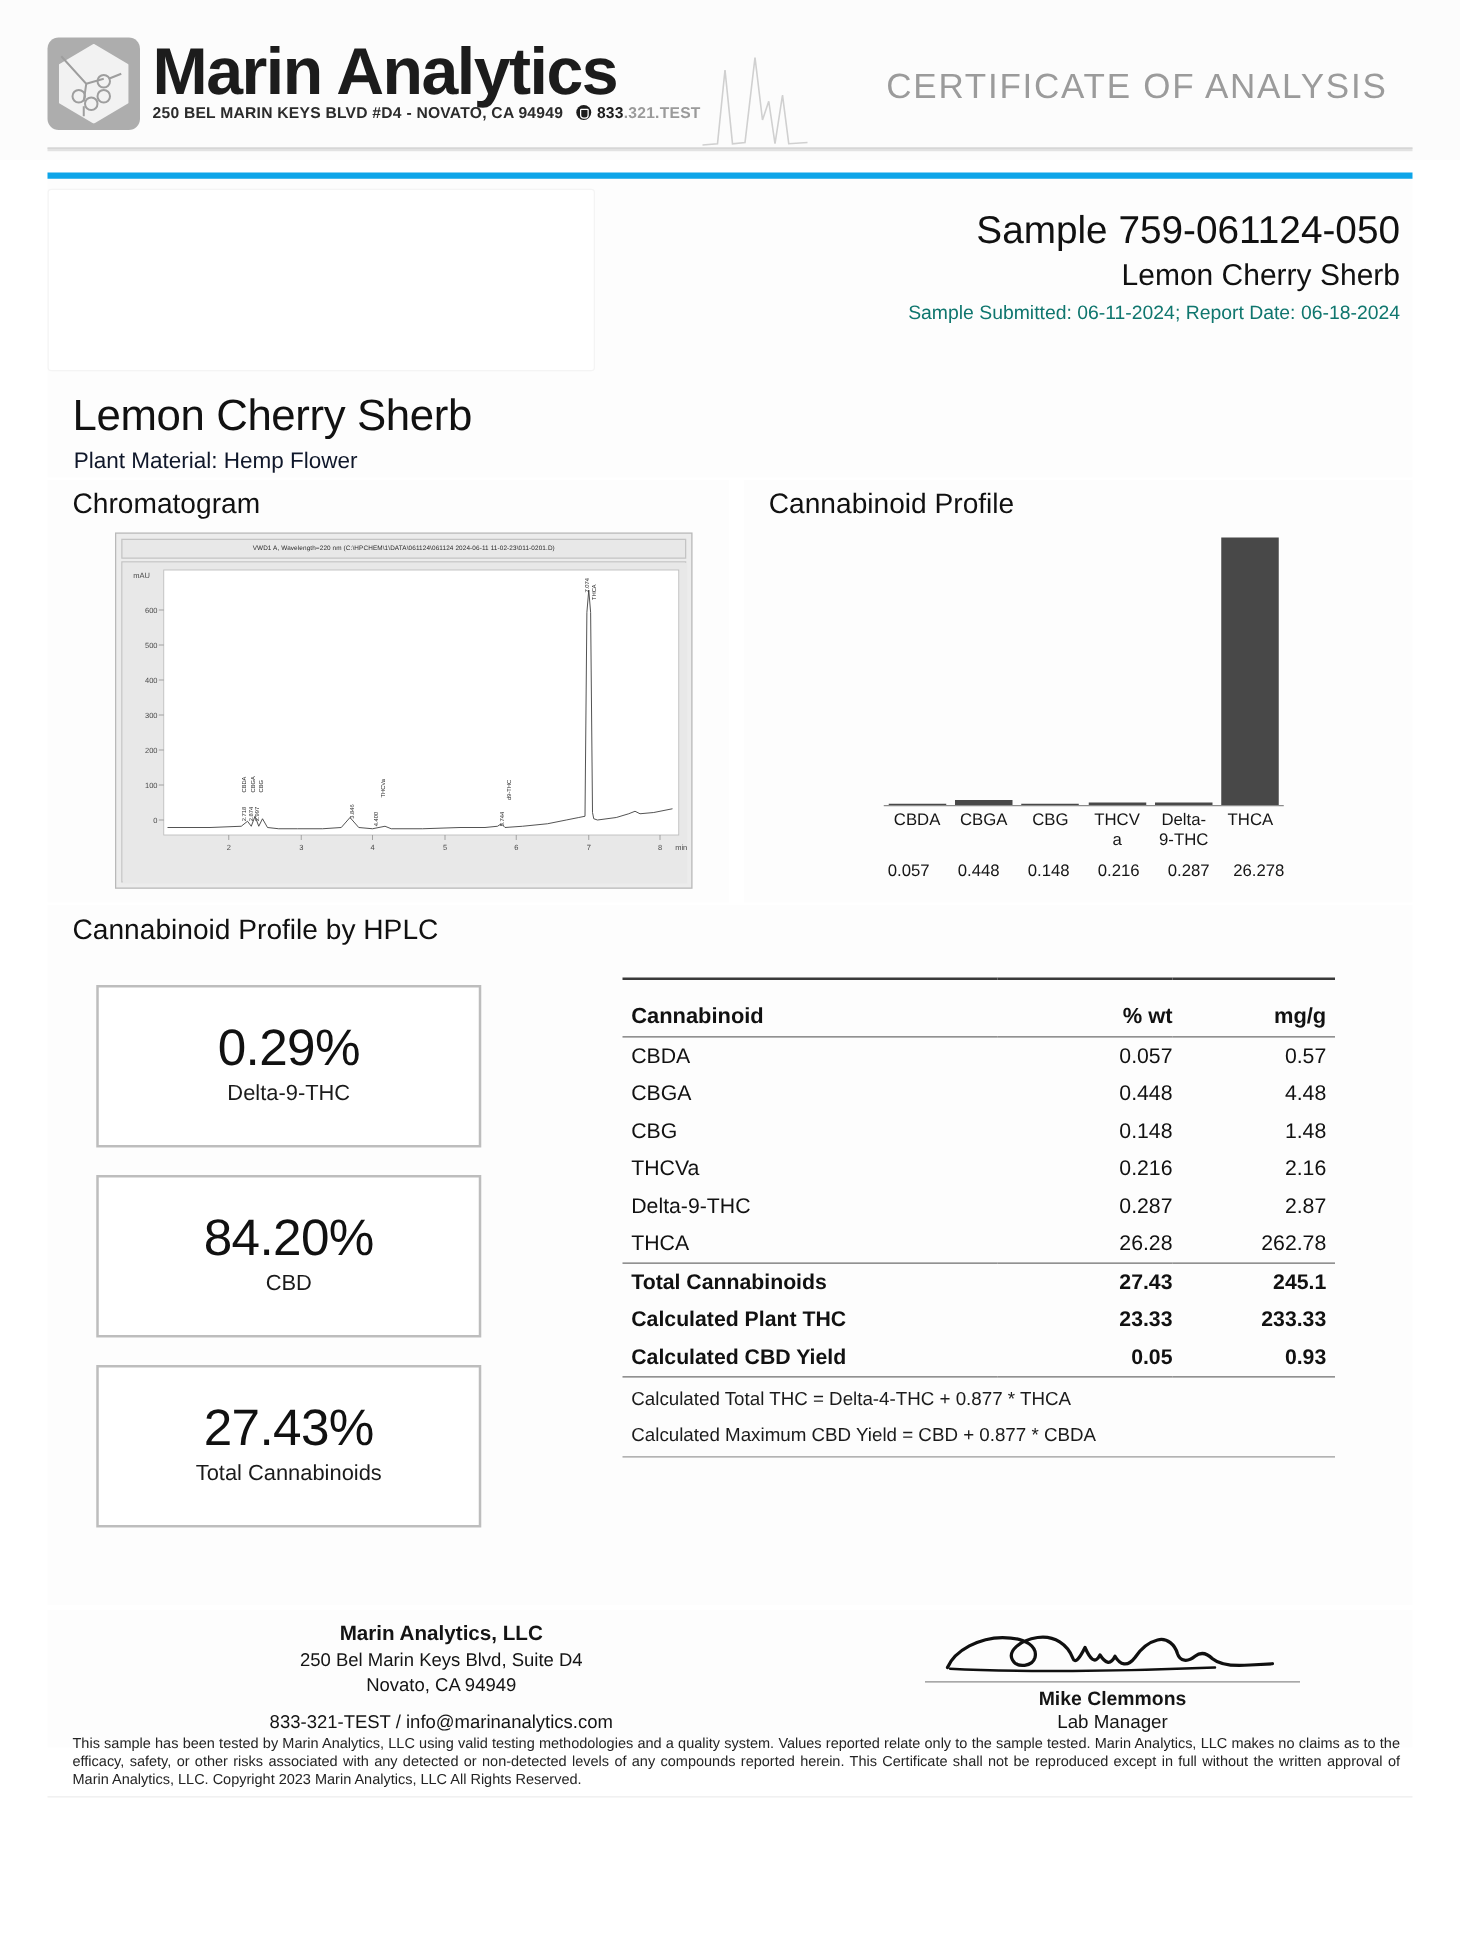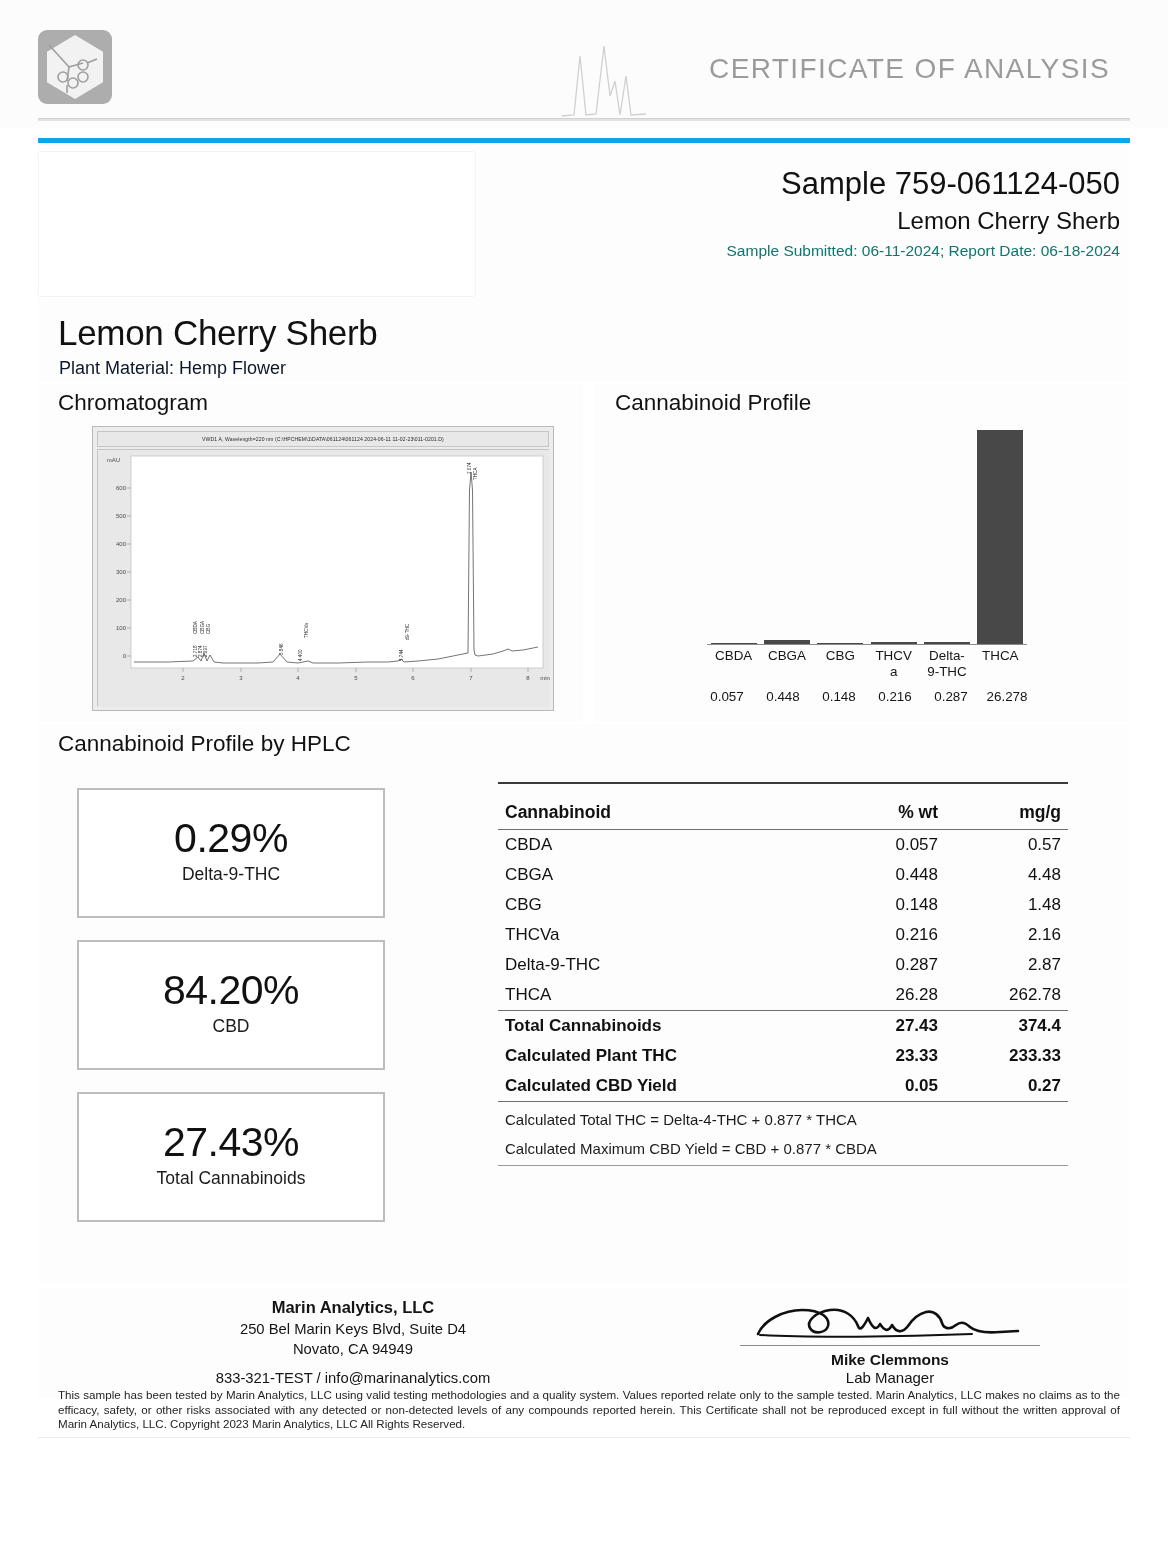--- a/index.html
+++ b/index.html
@@ -394,20 +394,29 @@
             <path d="M6 12 L26 34 L24 48"></path>
             <path d="M26 34 L40 30"></path>
             <circle cx="20" cy="44" r="5"></circle>
             <circle cx="30" cy="50" r="5"></circle>
             <circle cx="40" cy="44" r="5"></circle>
             <circle cx="40" cy="32" r="5"></circle>
             <path d="M44 30 L54 26"></path>
             <path d="M24 52 L24 60"></path>
           </g>
         </svg>
+      </div>
+      <div class="logo-text">
+        <div class="logo-name">Marin Analytics</div>
+        <div class="logo-addr">
+          <span>250 BEL MARIN KEYS BLVD #D4 - NOVATO, CA 94949</span>
+          <span class="phone-dot"></span>
+          <span class="phone-num">833</span>
+          <span class="phone-suffix">.321.TEST</span>
+        </div>
       </div>
     </div>
 
     <svg class="peaks-deco" width="88" height="82" viewBox="0 0 88 82">
       <path d="M2 80 L14 79 L20 20 L26 79 L36 78 L44 10 L50 60 L55 45 L60 79 L66 40 L71 79 L86 78" fill="none" stroke="#d0d0d0" stroke-width="1.3"></path>
     </svg>
 
     <div class="coa-title">CERTIFICATE OF ANALYSIS</div>
     <div class="header-rule"></div>
   </div>
@@ -594,31 +603,31 @@
           </tr>
           <tr>
             <td>THCA</td>
             <td>26.28</td>
             <td>262.78</td>
           </tr>
 
           <tr class="total total-first">
             <td>Total Cannabinoids</td>
             <td>27.43</td>
-            <td>374.4</td>
+            <td>245.1</td>
           </tr>
           <tr class="total">
             <td>Calculated Plant THC</td>
             <td>23.33</td>
             <td>233.33</td>
           </tr>
           <tr class="total total-last">
             <td>Calculated CBD Yield</td>
             <td>0.05</td>
-            <td>0.27</td>
+            <td>0.93</td>
           </tr>
         </tbody>
       </table>
       <div class="formula-note">Calculated Total THC = Delta-4-THC + 0.877 * THCA</div>
       <div class="formula-note">Calculated Maximum CBD Yield = CBD + 0.877 * CBDA</div>
       <div class="formula-rule"></div>
     </div>
   </div>
 
   <div class="footer">

